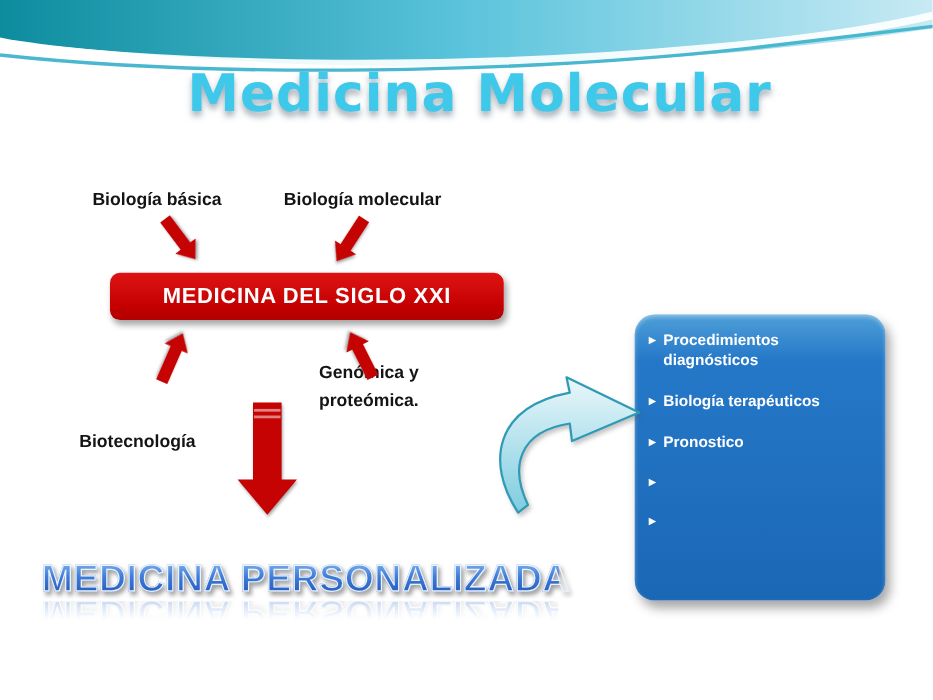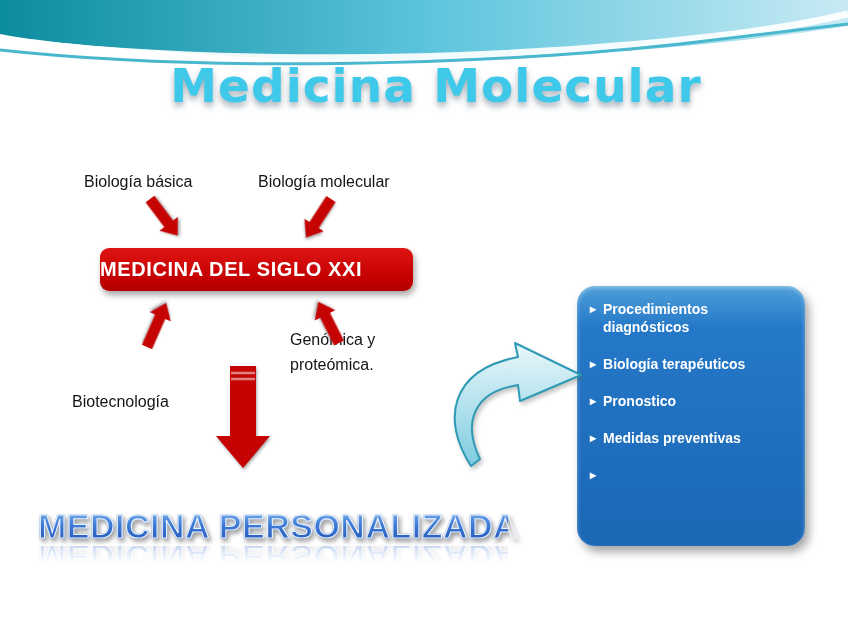--- a/index.html
+++ b/index.html
@@ -30,39 +30,39 @@
     font-family: "DejaVu Sans", sans-serif;
     font-weight: bold;
     font-size: 47px;
     letter-spacing: 1px;
     color: #3EC9EA;
     text-shadow: 0 4px 6px rgba(90,110,125,0.55);
   }
   
   .diagram-label {
     position: absolute;
-    font-weight: normal;
+    font-weight: bold;
     font-size: 16px;
     color: #141414;
   }
   .lbl-bio-basica    { left: 84px;  top: 173px; }
   .lbl-bio-molecular { left: 258px; top: 173px; }
   .lbl-biotec        { left: 72px;  top: 353px; margin-top: 40px; }
   .lbl-genomica      { left: 290px; top: 328px; width: 122px; line-height: 1.55; }
   
   .center-box {
     position: absolute;
     left: 100px; top: 248px;
-    width: 313px; height: 43px;
+    width: 358px; height: 43px;
     background: linear-gradient(180deg, #DE1414 0%, #C40000 70%, #B00000 100%);
     border-radius: 9px;
     box-shadow: 2px 4px 6px rgba(0,0,0,0.35);
     display: flex;
     align-items: center;
-    justify-content: flex-start;
+    justify-content: center;
     color: #ffffff;
     font-weight: bold;
     font-size: 20px;
     letter-spacing: 0.6px;
   }
   
   .wordart-wrap {
     position: absolute;
     left: 38px; top: 474px;
     width: 470px;
@@ -181,21 +181,20 @@
     <div class="panel-item">
       <span class="bullet">▸</span>
       <span>Biología terapéuticos</span>
     </div>
     <div class="panel-item">
       <span class="bullet">▸</span>
       <span>Pronostico</span>
     </div>
     <div class="panel-item">
       <span class="bullet">▸</span>
-      <span>Medidas preventivas</span>
     </div>
     <div class="panel-item">
       <span class="bullet">▸</span>
     </div>
   </div>
 
   <div class="wordart-wrap">
     <div class="wordart-text">MEDICINA PERSONALIZADA</div>
     <div class="wordart-reflection">
       <div class="wordart-text">MEDICINA PERSONALIZADA</div>

